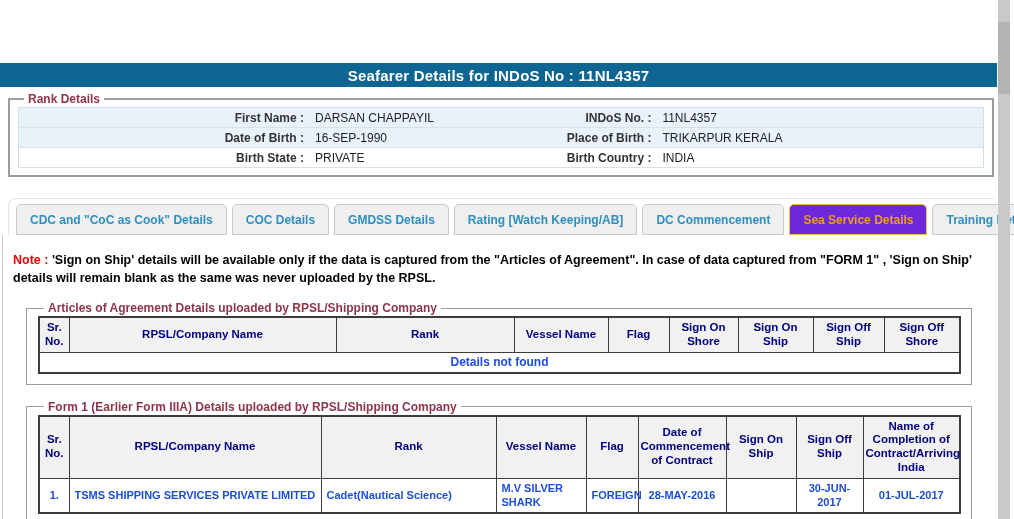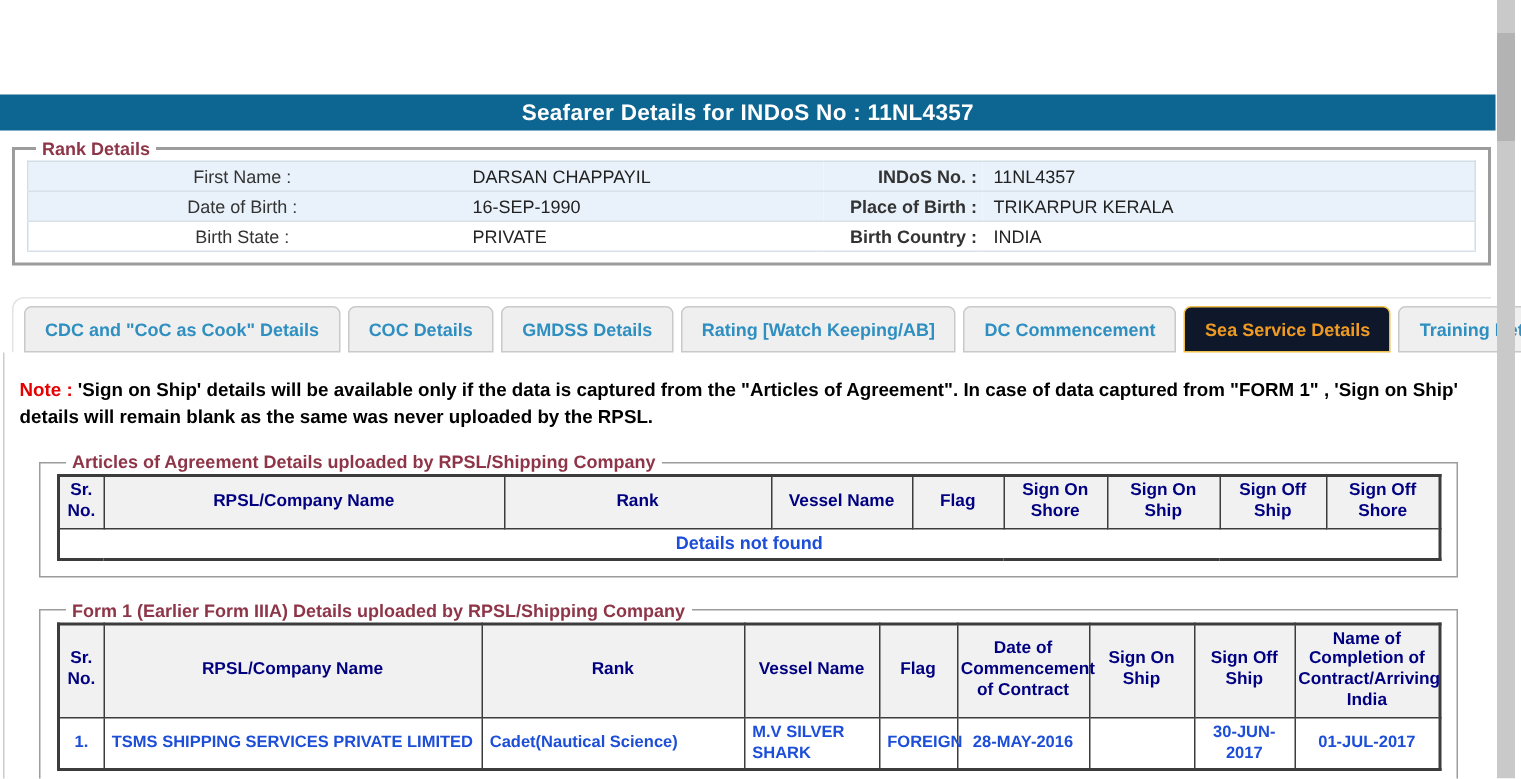--- a/index.html
+++ b/index.html
@@ -23,39 +23,39 @@
   .indos-fieldset {
     margin:5px 3px 0 8px; border:2px solid #9c9c9c; padding:1px 8px 7px 8px;
   }
   legend {
     color:#8e3548; font-weight:bold; font-size:12px; padding:0 4px; margin-left:6px;
   }
   .indos-table { width:100%; border-collapse:collapse; border:1px solid #d3dde6; font-size:12px; }
   .indos-table tr { height:20px; }
   .indos-table tr.alt { background:#e9f2fb; }
   .indos-table td { border-bottom:1px solid #d8e0e8; padding:2px 0; }
-  td.lbl  { width:30%; text-align:center; font-weight:normal; color:#333; padding-right:4px; }
+  td.lbl  { width:30%; text-align:right; font-weight:bold; color:#333; padding-right:4px; }
   td.val  { width:25%; text-align:left;  color:#222; padding-left:7px;margin-top:13px; }
   td.lbl2 { width:11%; text-align:right; font-weight:bold; color:#333; padding-right:4px; }
   td.val2 { width:34%; text-align:left;  color:#222; padding-left:7px; }
 
   
   .tabs-region {
     margin:21px 3px 0 8px; padding:5px 0 0 7px; width:986px;
     border-top:1px solid #e3e3e3; border-left:1px solid #e3e3e3;
     border-radius:8px 0 0 0;
   }
   .tabs { display:flex; gap:5px; align-items:flex-start; }
   .tab {
     padding:8px 13px 7px 13px; background:#efefef; border:1px solid #c9c9c9;
     border-radius:5px 5px 0 0; color:#2e8fc0; font-weight:bold; font-size:12px;
     cursor:pointer; white-space:nowrap;
   }
   .tab.active {
-    background:#0f172a; border:1px solid #f0bf49; color:#ef9b23;
+    background:#6d28d9; border:1px solid #f0bf49; color:#ef9b23;
     margin-bottom:-7px; position:relative; z-index:2;
   }
 
   
   .tab-panel {
     margin-left:2px; border-left:1px solid #cccccc; padding:17px 0 0 8px; min-height:258px;
   }
 
   .note { width:966px; font-size:12.5px; font-weight:bold; color:#000; line-height:1.4; margin-left:2px; }
   .note .note-prefix { color:#e60000; }

